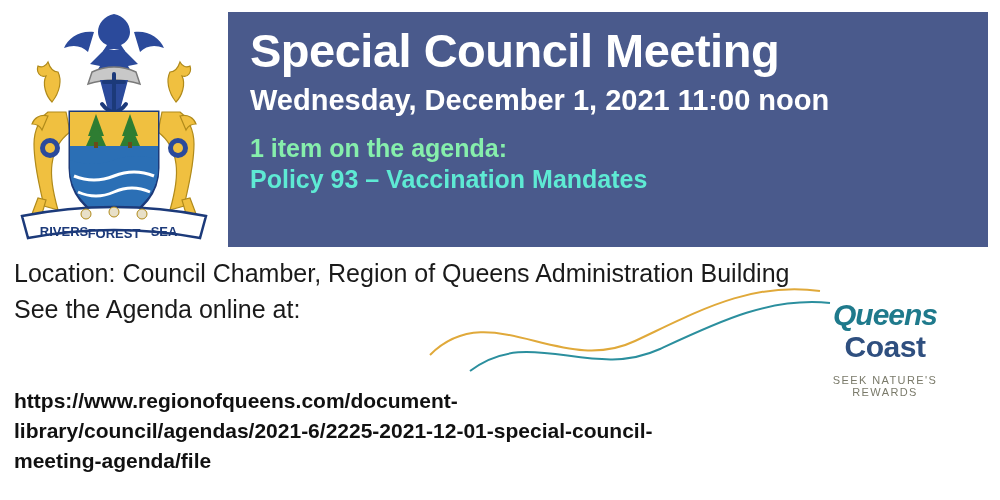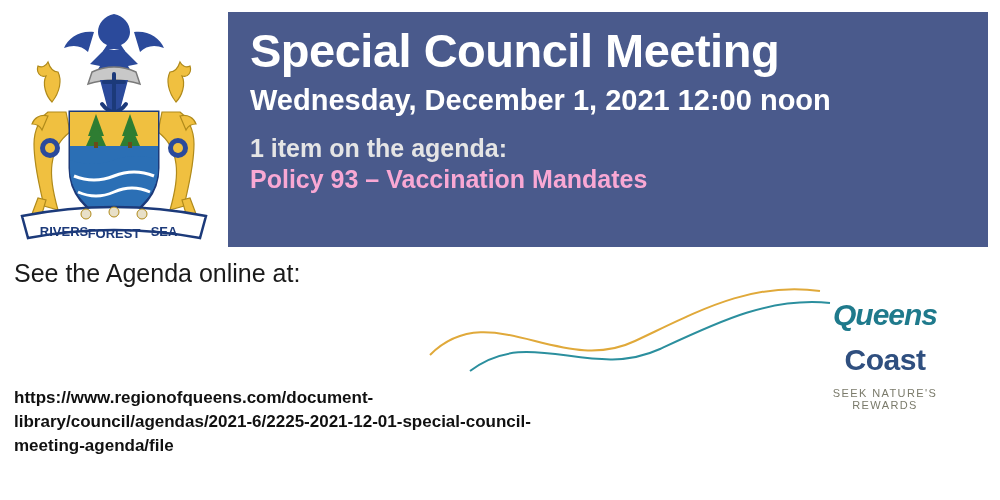--- a/index.html
+++ b/index.html
@@ -43,28 +43,28 @@
   }
   .banner-date {
     color: #ffffff;
     font-size: 29px;
     font-weight: bold;
     margin-top: 10px;
     line-height: 1.1;
     white-space: nowrap;
   }
   .banner-agenda {
-    color: #e5e5e5;
+    color: #86efac;
     font-size: 25px;
     font-weight: bold;
     margin-top: 16px;
     line-height: 1.25;
   }
   .banner-item {
-    color: #f9a8d4;
+    color: #5eead4;
     font-size: 25px;
     font-weight: bold;
     line-height: 1.25;
   }
 
   
   .body-text {
     position: absolute;
     left: 14px; top: 256px;
     width: 960px;
@@ -75,21 +75,21 @@
     line-height: 1.42;
     font-weight: normal;
   }
   .url-block {
     position: absolute;
     left: 14px; top: 386px;
     width: 960px;
   }
   .url-line {
     color: #111111;
-    font-size: 17px;
+    font-size: 21px;
     font-weight: bold;
     line-height: 1.42;
     word-break: break-all;
   }
 
   
   .swoosh {
     position: absolute;
     left: 420px; top: 285px;
     width: 420px; height: 90px;
@@ -109,21 +109,21 @@
     font-weight: bold;
     font-style: italic;
     line-height: 1;
     letter-spacing: -1px;
   }
   .qc-coast {
     color: #2f4f7f;
     font-size: 30px;
     font-weight: bold;
     line-height: 1;
-    margin-top: 15px;
+    margin-top: 2px;
     letter-spacing: -0.5px;
   }
   .qc-tag {
     color: #7a7a6a;
     font-size: 11px;
     letter-spacing: 1.4px;
     margin-top: 12px;
   }
 </style>
 </head>
@@ -186,39 +186,40 @@
       <text x="156" y="228" font-family="Liberation Sans, sans-serif" font-size="13" font-weight="bold" fill="#1c3a7a" text-anchor="middle">SEA</text>
 
       <circle cx="78" cy="206" r="5" fill="#e8e0c8" stroke="#b08a1a" stroke-width="1"></circle>
       <circle cx="106" cy="204" r="5" fill="#e8e0c8" stroke="#b08a1a" stroke-width="1"></circle>
       <circle cx="134" cy="206" r="5" fill="#e8e0c8" stroke="#b08a1a" stroke-width="1"></circle>
     </svg>
   </div>
 
   <div class="banner">
     <div class="banner-title">Special Council Meeting</div>
-    <div class="banner-date">Wednesday, December 1, 2021   12:00 noon</div>
+    <div class="banner-date">Wednesday, December 1, 2021   11:00 noon</div>
     <div class="banner-agenda">1 item on the agenda:</div>
     <div class="banner-item">Policy 93 – Vaccination Mandates</div>
   </div>
 
   <div class="swoosh">
     <svg viewBox="0 0 420 90" xmlns="http://www.w3.org/2000/svg">
       <path d="M10 70 C70 10, 140 92, 215 56 C275 28, 330 -4, 400 6" stroke="#e0a93a" stroke-width="2" fill="none"></path>
       <path d="M50 86 C110 40, 170 96, 240 64 C300 36, 350 12, 410 18" stroke="#2b8f9e" stroke-width="2" fill="none"></path>
     </svg>
   </div>
 
   <div class="qc-logo">
     <div class="qc-queens">Queens</div>
     <div class="qc-coast">Coast</div>
     <div class="qc-tag">SEEK NATURE'S REWARDS</div>
   </div>
 
   <div class="body-text">
+    <div class="line-normal">Location: Council Chamber, Region of Queens Administration Building</div>
     <div class="line-normal">See the Agenda online at:</div>
   </div>
 
   <div class="url-block">
     <div class="url-line">https://www.regionofqueens.com/document-</div>
     <div class="url-line">library/council/agendas/2021-6/2225-2021-12-01-special-council-</div>
     <div class="url-line">meeting-agenda/file</div>
   </div>
 
 </div>

